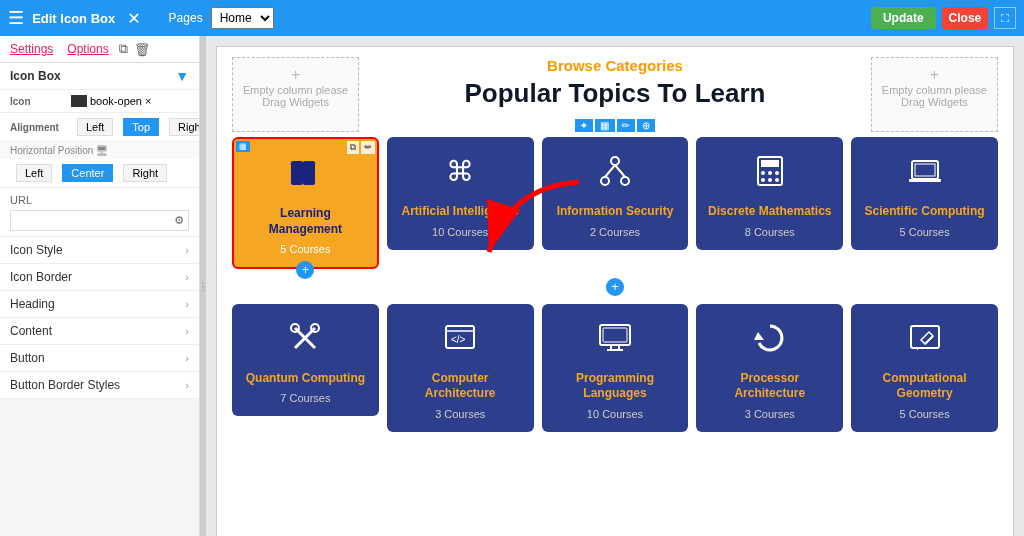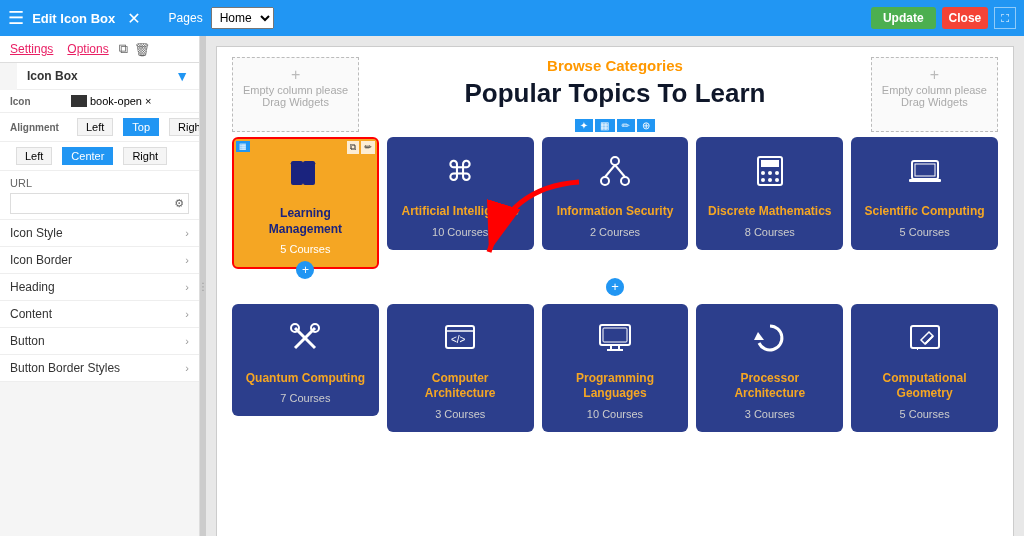--- a/index.html
+++ b/index.html
@@ -63,21 +63,20 @@
     .section-header {
       background: #fff;
       padding: 5px 10px;
       font-size: 12px;
       font-weight: bold;
       color: #333;
       border-bottom: 1px solid #eee;
       display: flex;
       align-items: center;
       justify-content: space-between;
-      margin-left: 17px;
     }
     .section-header .arrow { color: #2196f3; font-size: 14px; }
     .field-row {
       display: flex;
       align-items: center;
       padding: 5px 10px;
       border-bottom: 1px solid #eee;
       background: #fff;
       gap: 6px;
     }
@@ -300,20 +299,26 @@
 
     <div class="field-row">
       <span class="field-label">Alignment</span>
       <div class="align-btn-group">
         <button class="align-btn">Left</button>
         <button class="align-btn active">Top</button>
         <button class="align-btn">Right</button>
       </div>
     </div>
 
+    <div class="horiz-row">
+      <div class="horiz-label">
+        <span>Horizontal Position</span>
+        <span>🖥</span>
+      </div>
+    </div>
     <div class="field-row">
       <div class="align-btn-group">
         <button class="align-btn">Left</button>
         <button class="align-btn active">Center</button>
         <button class="align-btn">Right</button>
       </div>
     </div>
 
     <div class="url-row">
       <span style="font-size:11px;color:#666;text-align:right;">URL</span>

